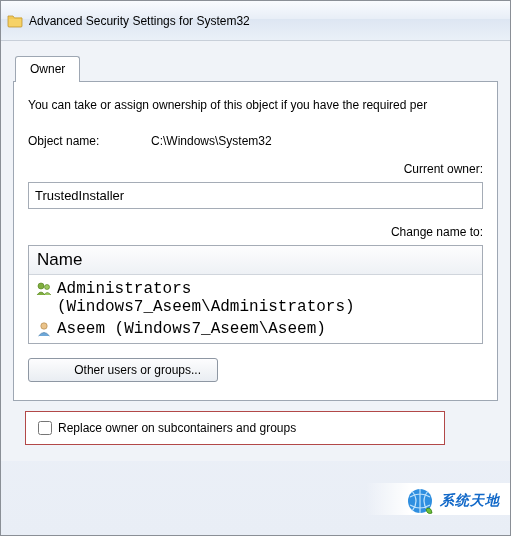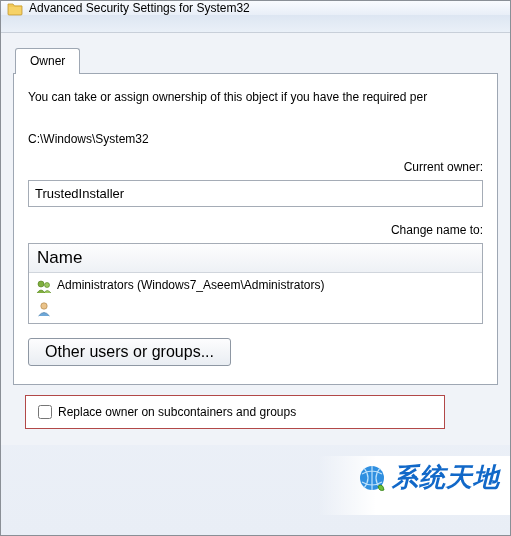--- a/index.html
+++ b/index.html
@@ -13,24 +13,24 @@
     overflow:hidden;
     position:relative;
   }
   .window {
     border:1px solid #8a8f96;
     background: linear-gradient(#f3f6fb, #e9eef6);
     width:100%; height:100%;
     position:relative;
   }
   .titlebar {
-    height:32px;
+    height:40px;
     background: linear-gradient(#f9fbfe, #e8eef7 45%, #dde6f2 46%, #eaf0f8);
     border-bottom:1px solid #c8cfd9;
-    display:flex; align-items:flex-start;
+    display:flex; align-items:center;
     padding:0 6px;
   }
   .titlebar .icon {
     width:16px; height:16px; margin-right:6px;
     display:flex; align-items:center; justify-content:center;
   }
   .titlebar .title {
     font-size:12px; color:#000;
   }
   .tabs-area {
@@ -55,76 +55,77 @@
     top:1px;
   }
   .tab-panel {
     background:#fff;
     border:1px solid #9ea7b3;
     margin-top:0;
     padding:16px 14px 18px 14px;
     position:relative;
     z-index:1;
   }
-  .intro { margin-bottom:28px; white-space:nowrap; overflow:hidden; }
+  .intro { margin-bottom:22px; white-space:nowrap; overflow:hidden; }
   .row { display:flex; align-items:center; margin-bottom:14px; }
   .row .lbl { width:115px; }
-  .row .val { flex:1; }
+  .row .val { flex:1;margin-left:8px; }
   .section-label { margin-bottom:6px;text-align:right; }
   .textbox {
     border:1px solid #a5acb6; background:#fff;
     padding:5px 6px; font-size:13px;
     width:100%;
   }
   .listbox {
     border:1px solid #a5acb6; background:#fff;
     width:100%;
   }
   .list-header {
     background: linear-gradient(#fdfdfe, #eef1f5);
     border-bottom:1px solid #d0d5dc;
     padding:4px 8px;
     font-size:17px;
   }
   .list-body { padding:3px 0; }
   .list-item {
     display:flex; align-items:flex-start;
     padding:2px 6px;
-    font-size:12px;
+    font-size:16px;
+    font-family:Liberation Mono, monospace;
   }
   .list-item .usr-icon { width:18px; height:18px; margin-right:4px; display:flex; align-items:center; justify-content:center; }
   .btn {
     display:inline-block;
     background: linear-gradient(#fdfdfe, #e9edf2);
     border:1px solid #8e97a3;
     border-radius:3px;
     padding:4px 16px;
-    font-size:16px;
+    font-size:12px;
     margin-top:14px;
     cursor:pointer;
     min-width:190px;
     text-align:right;
   }
   .check-row {
     border:1.5px solid #b24848;
     padding:6px 8px;
     display:flex; align-items:center;
     margin:10px 12px 0 12px;
     background:#fff;
     width:420px;
   }
   .check-row input { margin-right:6px; width:14px; height:14px; }
   .watermark {
     position:absolute;
     right:0; bottom:20px;
-    font-size:26px; font-weight:bold;
+    font-size:14px; font-weight:bold;
     color:#1168c8;
     font-style:italic;
     letter-spacing:1px;
-    padding:4px 10px 20px 40px;
+    padding:4px 10px 0 40px;
     background:linear-gradient(90deg, rgba(255,255,255,0) 0%, #fff 30%);
     display:flex; align-items:center; gap:6px;
     white-space:nowrap;
   }
   .watermark svg { flex-shrink:0; }
 </style>
 </head>
 <body>
 
 <div class="window">
@@ -143,20 +144,21 @@
     <div class="tab-row">
       <div class="tab">
         <span>Owner</span>
       </div>
     </div>
 
     <div class="tab-panel">
       <div class="intro">You can take or assign ownership of this object if you have the required per</div>
 
       <div class="row">
+        <span class="lbl">Object name:</span>
         <span class="val">C:\Windows\System32</span>
       </div>
 
       <div class="section-label">Current owner:</div>
       <div class="textbox">
         <span>TrustedInstaller</span>
       </div>
 
       <div style="height:16px"></div>
 
@@ -175,20 +177,21 @@
             </span>
             <span>Administrators (Windows7_Aseem\Administrators)</span>
           </div>
           <div class="list-item">
             <span class="usr-icon">
               <svg width="18" height="18" viewBox="0 0 18 18">
                 <circle cx="9" cy="6" r="3.2" fill="#eac38a" stroke="#a87c3e" stroke-width="0.6"></circle>
                 <path d="M3.5 16 q5.5 -7 11 0" fill="#6fa8d8" stroke="#336a9a" stroke-width="0.6"></path>
               </svg>
             </span>
+            <span>Aseem (Windows7_Aseem\Aseem)</span>
           </div>
         </div>
       </div>
 
       <div class="btn">
         <span>Other users or groups...</span>
       </div>
     </div>
 
     <label class="check-row">

